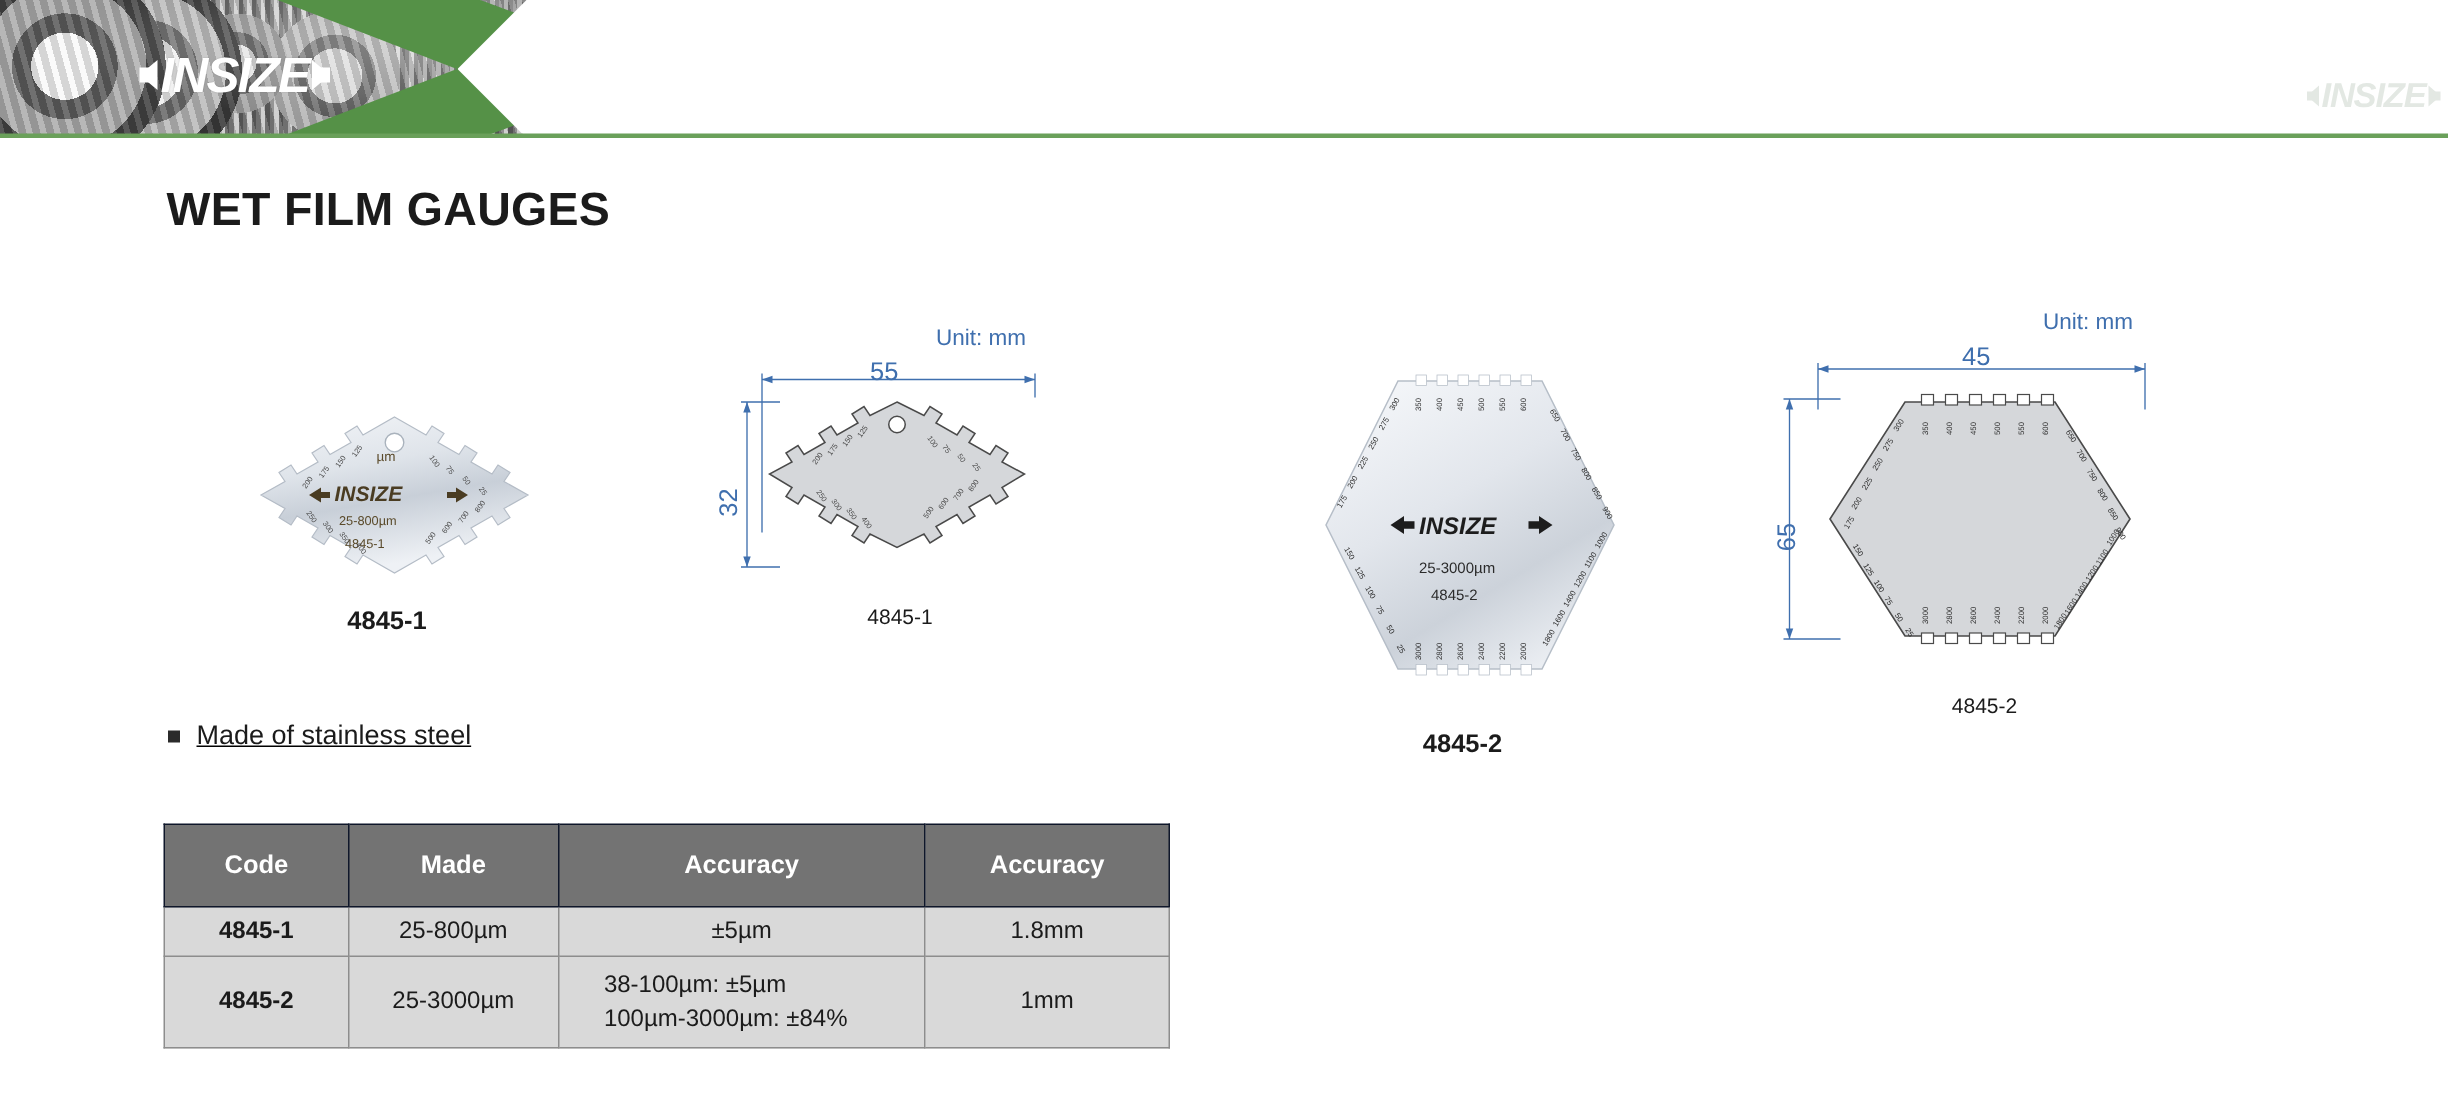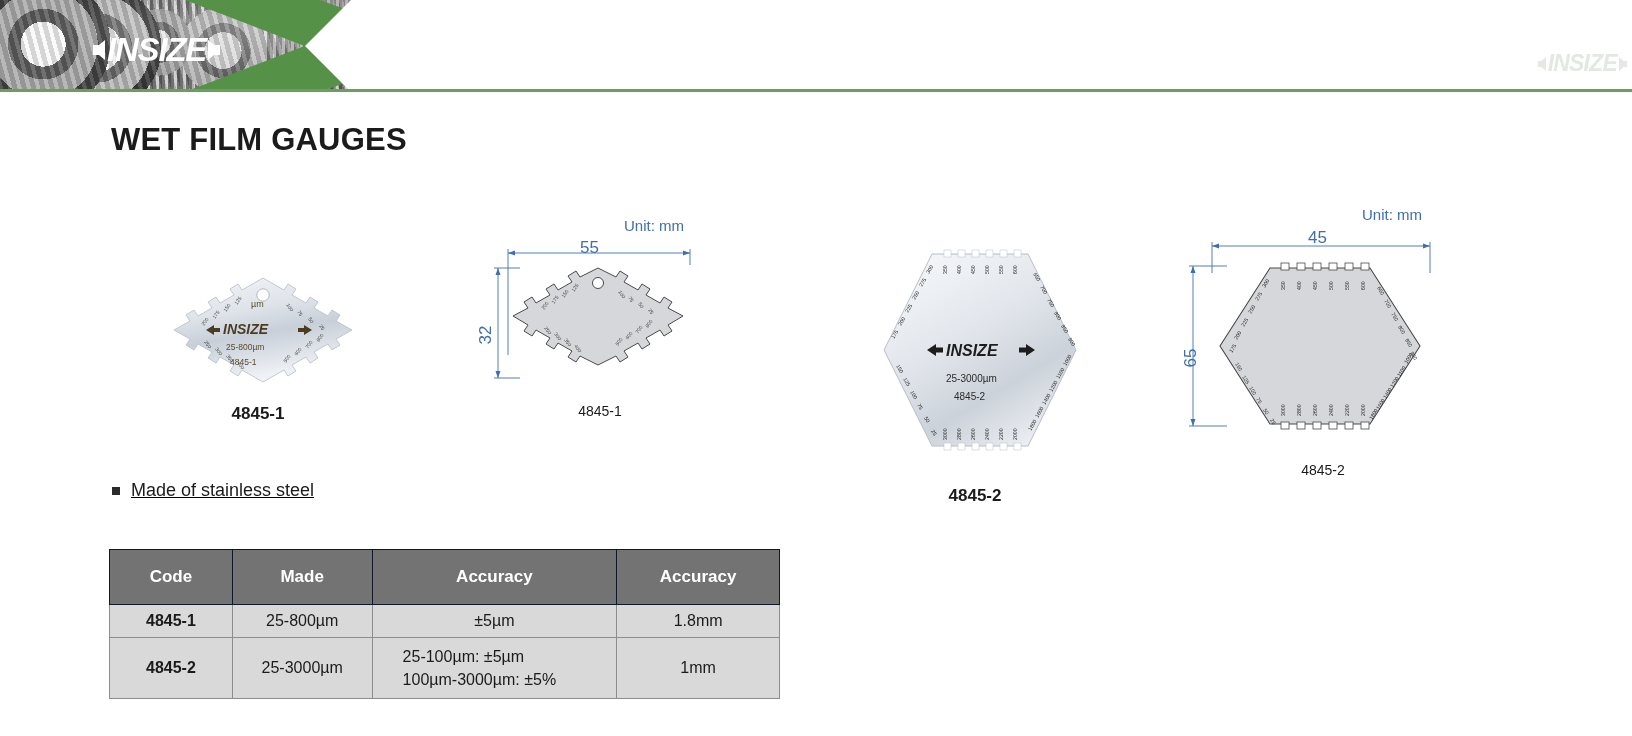--- a/index.html
+++ b/index.html
@@ -453,19 +453,19 @@
     <tr>
       <td class="code">4845-1</td>
       <td>25-800µm</td>
       <td>±5µm</td>
       <td>1.8mm</td>
     </tr>
     <tr>
       <td class="code">4845-2</td>
       <td>25-3000µm</td>
       <td>
-        <span class="acc-line">25-100µm: ±5µm</span>
-        <span class="acc-line">100µm-3000µm: ±5%</span>
+        <span class="acc-line">38-100µm: ±5µm</span>
+        <span class="acc-line">100µm-3000µm: ±84%</span>
       </td>
       <td>1mm</td>
     </tr>
   </tbody>
 </table>
 
 </body></html>

